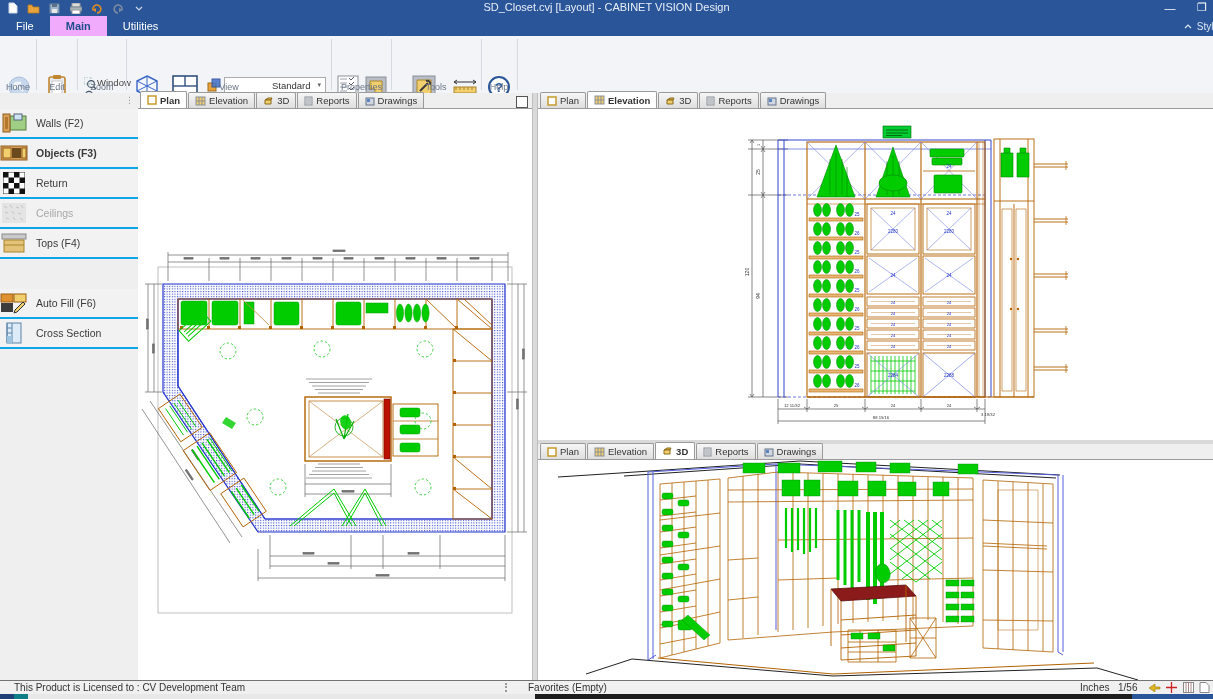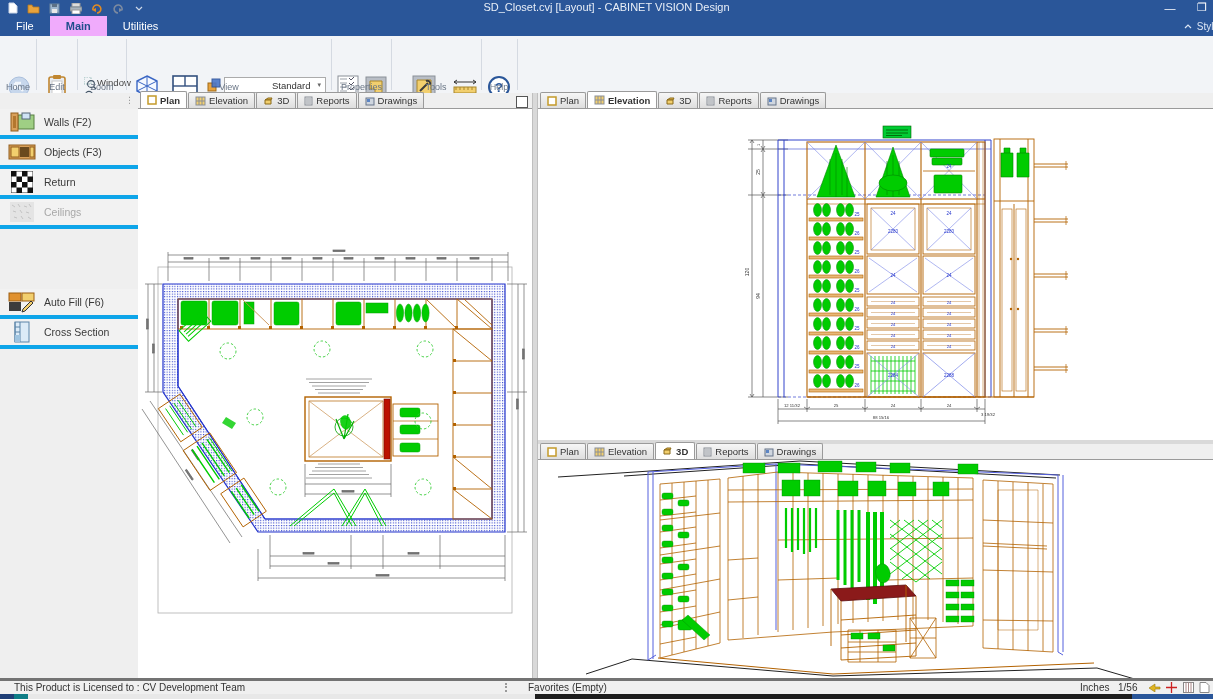--- a/index.html
+++ b/index.html
@@ -31,39 +31,39 @@
   .smallbtn{position:absolute;display:flex;align-items:center;gap:1px;font-size:9.5px;color:#444;height:13px;}
   .combo{position:absolute;background:#fff;border:1px solid #ababab;font-size:9.5px;color:#333;
          display:flex;align-items:center;padding:0 4px;}
   .combo .cv{flex:1;margin-left:43px;}
   .combo .ca{font-size:7px;color:#666;}
   .navarrow{position:absolute;width:10px;height:13px;display:flex;align-items:center;justify-content:center;
             font-size:8px;color:#2a5699;}
   
   #sidebar{position:absolute;left:0;top:93px;width:138px;bottom:18px;background:#efefef;border-right:1px solid #b9b9b9;}
   #sidebar-grip{position:absolute;right:4px;top:2px;color:#999;font-size:9px;}
-  .sitem{position:absolute;left:0;width:138px;height:30px;border-bottom:4px solid #0ea5e9;
-         display:flex;align-items:center;gap:8px;padding-left:8px;box-sizing:border-box;
+  .sitem{position:absolute;left:0;width:138px;height:30px;border-bottom:2px solid #0ea5e9;
+         display:flex;align-items:center;gap:8px;padding-left:0;box-sizing:border-box;
          font-size:10.5px;color:#3a3a3a;background:#f2f2f2;}
   .sitem.disabled{color:#a8a8a8;}
   .sitem .sic{width:28px;height:22px;display:flex;align-items:center;justify-content:center;}
   
   .viewport{position:absolute;background:#fff;}
   .vtabs{position:absolute;left:0;top:0;right:0;height:16px;background:#efefef;border-bottom:1px solid #9a9a9a;
          display:flex;align-items:flex-end;padding-left:2px;box-sizing:border-box;}
   .vtab{height:15px;display:flex;align-items:center;gap:3px;padding:0 6px;font-size:9.5px;color:#333;
         background:linear-gradient(#f6f6f6,#dedede);border:1px solid #9a9a9a;border-bottom:none;
         border-radius:2px 2px 0 0;margin-right:1px;}
   .vtab.active{background:#fff;height:16px;font-weight:bold;}
   .vmax{position:absolute;right:4px;top:3px;width:10px;height:10px;border:1px solid #555;background:#fff;}
   .vcanvas{position:absolute;left:0;right:0;bottom:0;top:16px;background:#fff;overflow:hidden;}
   #splitter-v{position:absolute;left:532px;top:93px;width:6px;bottom:18px;background:#d9d9d9;border-left:1px solid #bfbfbf;border-right:1px solid #bfbfbf;box-sizing:border-box;}
   #splitter-h{position:absolute;left:538px;top:440px;width:675px;height:4px;background:#d9d9d9;}
   
-  #statusbar{position:absolute;left:0;bottom:5px;width:1213px;height:13px;background:#f0f0f0;border-top:3px solid #737373;
+  #statusbar{position:absolute;left:0;bottom:5px;width:1213px;height:13px;background:#f0f0f0;border-top:1px solid #737373;
              font-size:10px;color:#333;}
   #statusbar .sb{position:absolute;top:1px;}
   #sb-grip{position:absolute;left:505px;top:2px;width:4px;height:9px;border-left:2px dotted #9a9a9a;}
   #bottomstrip{position:absolute;left:0;bottom:0;width:1213px;height:5px;background:#2c2c2c;}
   .bseg{position:absolute;top:0;height:5px;}
   svg{display:block;}
   svg text{font-family:"Liberation Sans","DejaVu Sans",sans-serif;}
 </style>
 </head>
 <body>
@@ -321,21 +321,21 @@
       <span class="sic">
         <svg width="26" height="22">
             <rect x="9" y="4" width="16" height="14" fill="#9fcf84" stroke="#567f40"></rect>
             <rect x="13" y="2" width="8" height="6" fill="#cfe3f5" stroke="#567"></rect>
             <rect x="2" y="2" width="7" height="18" fill="#d9a05a" stroke="#925e1e"></rect>
             <rect x="4" y="5" width="3" height="12" fill="#b3772e"></rect>
           </svg>
         </span>
       <span>Walls (F2)</span>
       </div>
-    <div class="sitem" style="top:46px;">
+    <div class="sitem" style="top:46px;font-weight:bold;">
       <span class="sic">
         <svg width="28" height="18">
             <rect x="1" y="2" width="26" height="14" fill="#d9a05a" stroke="#925e1e"></rect>
             <rect x="3" y="4" width="8" height="10" fill="#f2cf6e" stroke="#925e1e"></rect>
             <rect x="12" y="4" width="9" height="10" fill="#6b4a1e"></rect>
             <rect x="22" y="4" width="4" height="10" fill="#f2cf6e" stroke="#925e1e"></rect>
           </svg>
         </span>
       <span>Objects (F3)</span>
       </div>
@@ -349,20 +349,30 @@
       <span>Return</span>
       </div>
     <div class="sitem disabled" style="top:106px;">
       <span class="sic">
         <svg width="24" height="20">
             <rect width="24" height="20" fill="#e4e4e4"></rect>
             <path d="M2,3 l3,2 M8,2 l2,3 M14,4 l3,1 M19,2 l2,3 M3,9 l3,1 M10,8 l2,3 M16,10 l3,1 M4,15 l3,1 M11,14 l2,3 M18,15 l3,2" stroke="#c4c4c4" fill="none"></path>
           </svg>
         </span>
       <span>Ceilings</span>
+      </div>
+    <div class="sitem" style="top:136px;">
+      <span class="sic">
+        <svg width="26" height="20">
+            <rect x="1" y="1" width="24" height="5" fill="#c9c9c9" stroke="#8a8a8a"></rect>
+            <rect x="3" y="7" width="20" height="12" fill="#e4c27a" stroke="#a8862a"></rect>
+            <line x1="3" y1="12" x2="23" y2="12" stroke="#a8862a"></line>
+          </svg>
+        </span>
+      <span>Tops (F4)</span>
       </div>
     <div class="sitem" style="top:196px;">
       <span class="sic">
         <svg width="28" height="22">
             <rect x="1" y="2" width="12" height="8" fill="#e0912f" stroke="#9c5f12"></rect>
             <rect x="14" y="2" width="12" height="8" fill="#f2cf6e" stroke="#9c5f12"></rect>
             <rect x="1" y="11" width="12" height="9" fill="#3c3c3c"></rect>
             <path d="M15,18 l8,-8 2,2 -8,8 -3,1 z" fill="#f2cf6e" stroke="#333"></path>
           </svg>
         </span>

